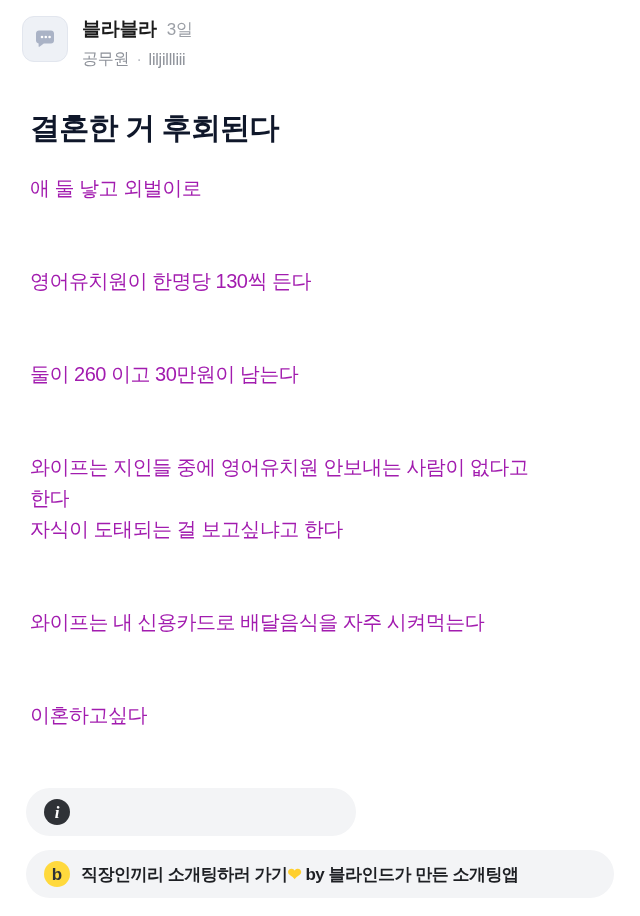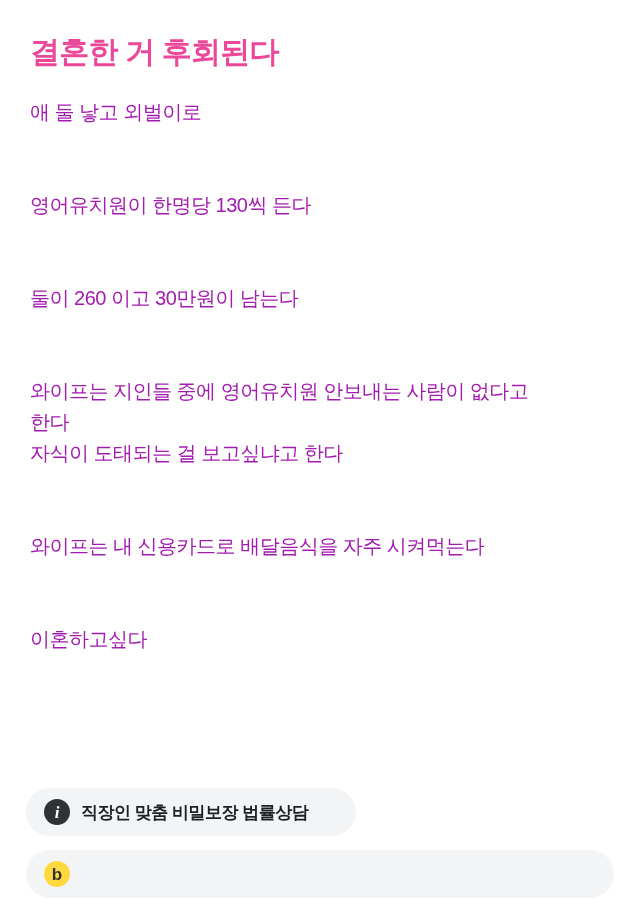--- a/index.html
+++ b/index.html
@@ -79,21 +79,21 @@
     color: #b8bcc3;
   }
 
   
   .post-body {
     padding: 22px 30px 0 30px;
   }
   .post-title {
     font-size: 30px;
     font-weight: 700;
-    color: #ec4899;
+    color: #0f172a;
     letter-spacing: -0.8px;
     line-height: 1.3;
     margin: 10px 0 26px 0;
   }
   .post-content {
     font-size: 20px;
     line-height: 1.55;
     color: #a21caf;
     letter-spacing: -0.5px;
     white-space: pre-wrap;
@@ -153,20 +153,43 @@
     letter-spacing: -0.5px;
     white-space: nowrap;
   }
   .banner-text .heart { color: #ffcf2d; }
 </style>
 </head>
 <body>
 
 <div class="page">
 
+  <div class="post-header">
+    <div class="avatar">
+      <span>
+        <svg width="26" height="26" viewBox="0 0 26 26" aria-hidden="true">
+          <path d="M4 7.5c0-1.7 1.4-3 3-3h12c1.7 0 3 1.3 3 3v7c0 1.7-1.3 3-3 3h-7.2l-4.3 3.2c-.4.3-.9 0-.9-.5v-2.8c-1.5-.2-2.6-1.4-2.6-2.9v-7z" fill="#aab3c6"></path>
+          <circle cx="10" cy="11" r="1.3" fill="#ffffff"></circle>
+          <circle cx="13.8" cy="11" r="1.3" fill="#ffffff"></circle>
+          <circle cx="17.6" cy="11" r="1.3" fill="#ffffff"></circle>
+        </svg>
+      </span>
+    </div>
+    <div class="header-text">
+      <div class="header-line1">
+        <span class="author-name">블라블라</span>
+        <span class="post-time">3일</span>
+      </div>
+      <div class="header-line2">
+        <span>공무원</span>
+        <span class="meta-sep">·</span>
+        <span>liljillliii</span>
+      </div>
+    </div>
+  </div>
 
   <div class="post-body">
     <h1 class="post-title">결혼한 거 후회된다</h1>
     <div class="post-content">애 둘 낳고 외벌이로
 
 
 영어유치원이 한명당 130씩 든다
 
 
 둘이 260 이고 30만원이 남는다
@@ -180,22 +203,22 @@
 와이프는 내 신용카드로 배달음식을 자주 시켜먹는다
 
 
 이혼하고싶다</div>
   </div>
 
   <div class="banners">
 
     <div class="banner banner-1">
       <span class="banner-icon icon-info">i</span>
-      <span class="banner-text">직장인 맞춤 비밀보장 법률상담</span>
     </div>
 
     <div class="banner banner-2">
       <span class="banner-icon icon-b">b</span>
+      <span class="banner-text"><span>직장인끼리 소개팅하러 가기</span><span class="heart">❤</span> <span>by 블라인드가 만든 소개팅앱</span></span>
     </div>
 
   </div>
 
 </div>
 
 </body></html>

